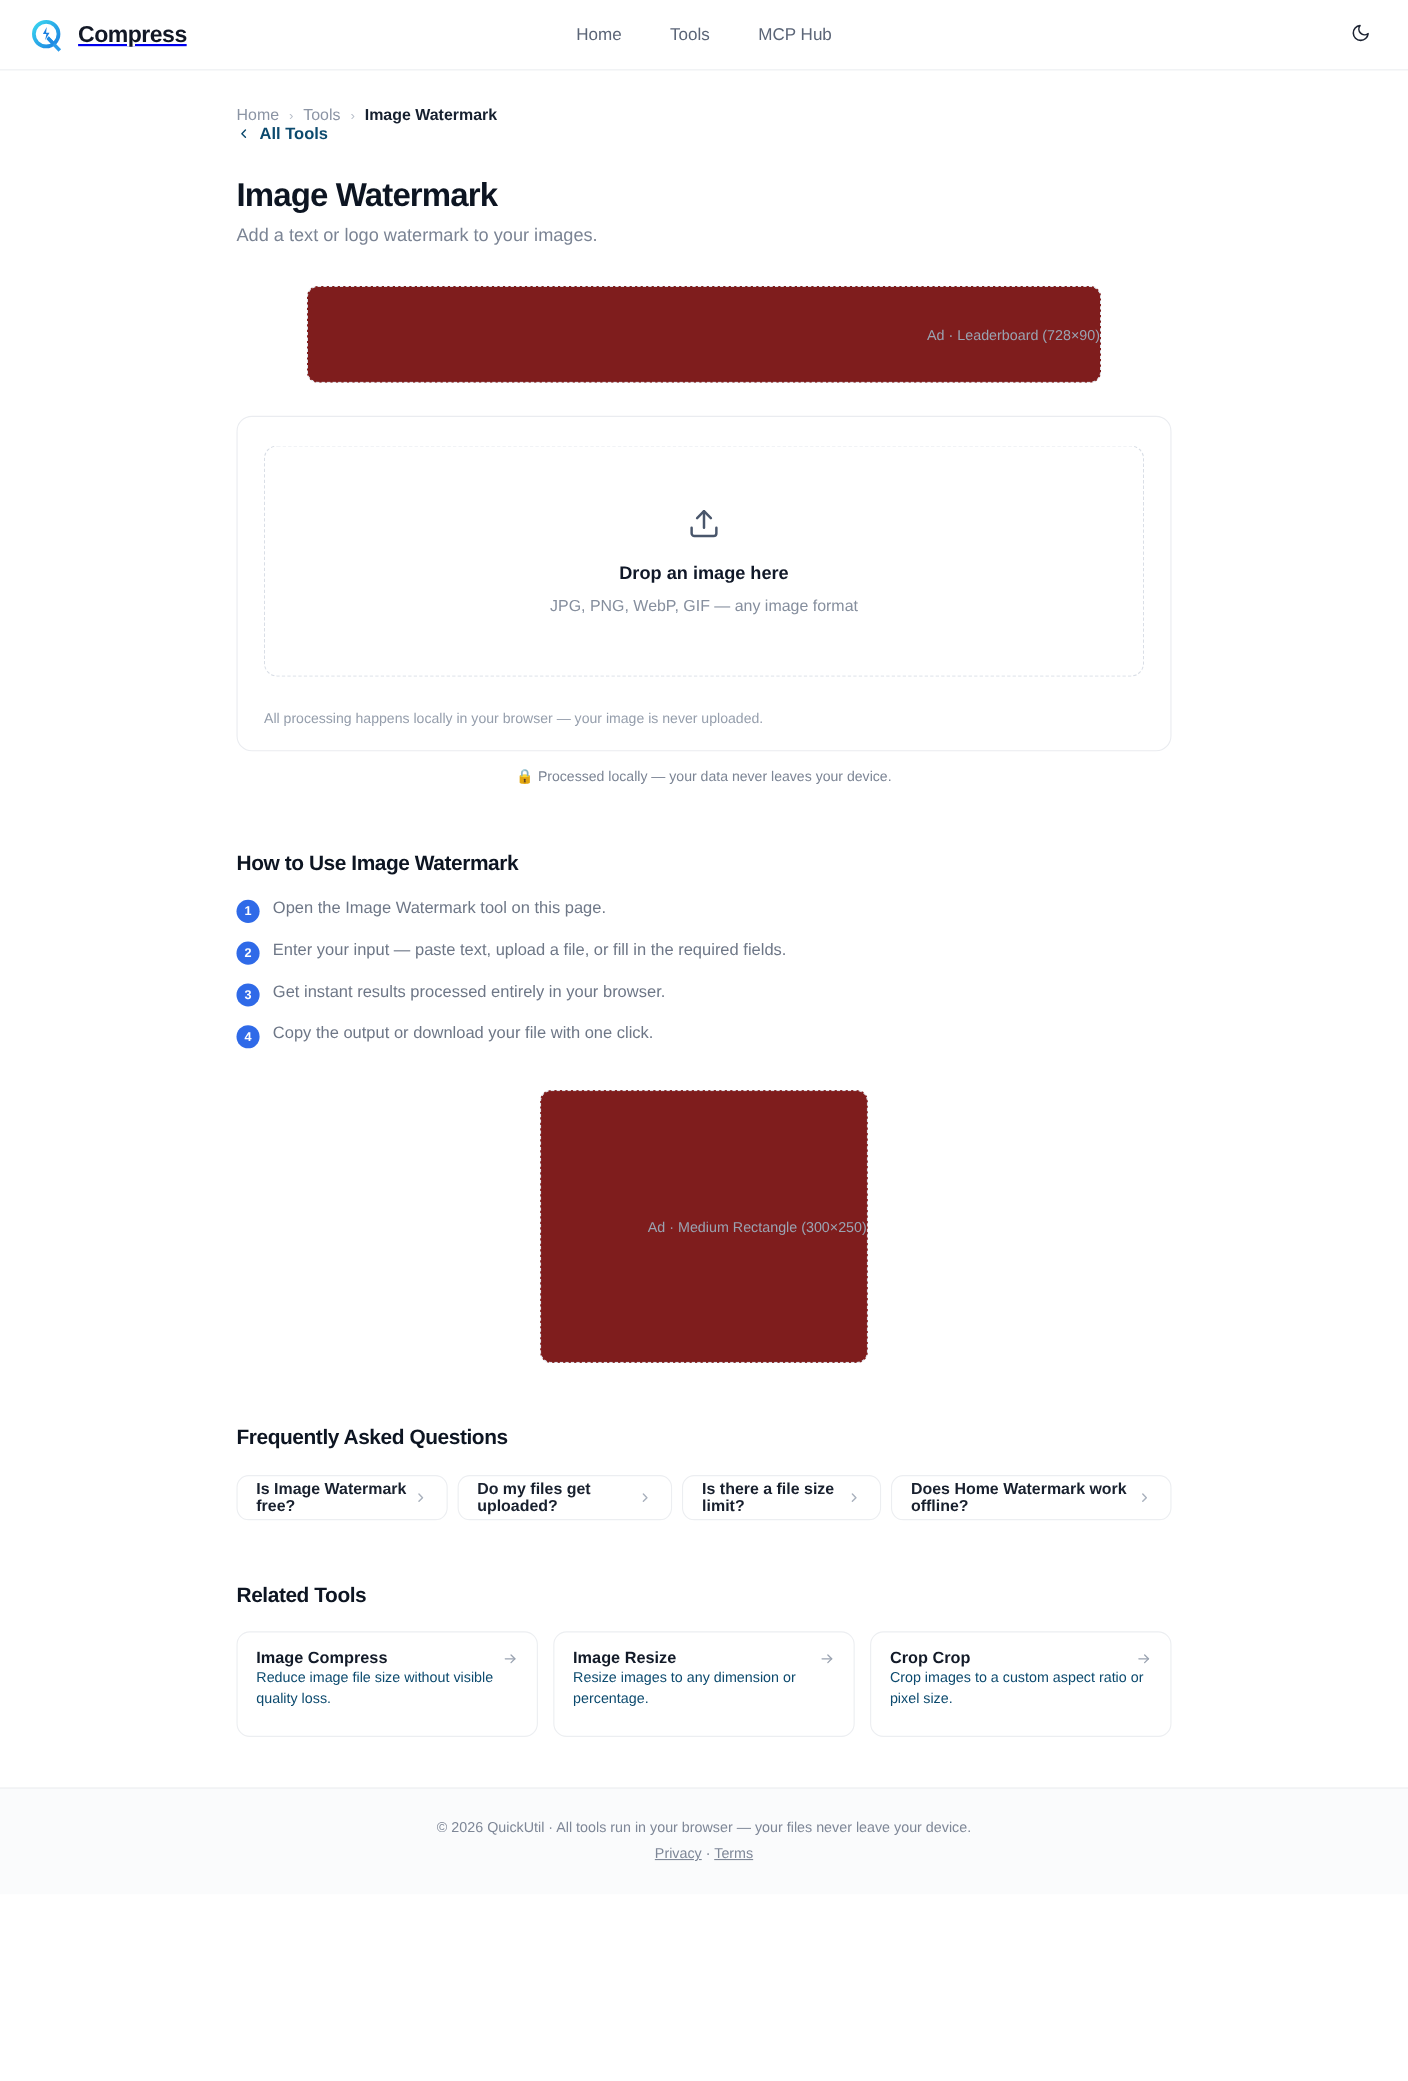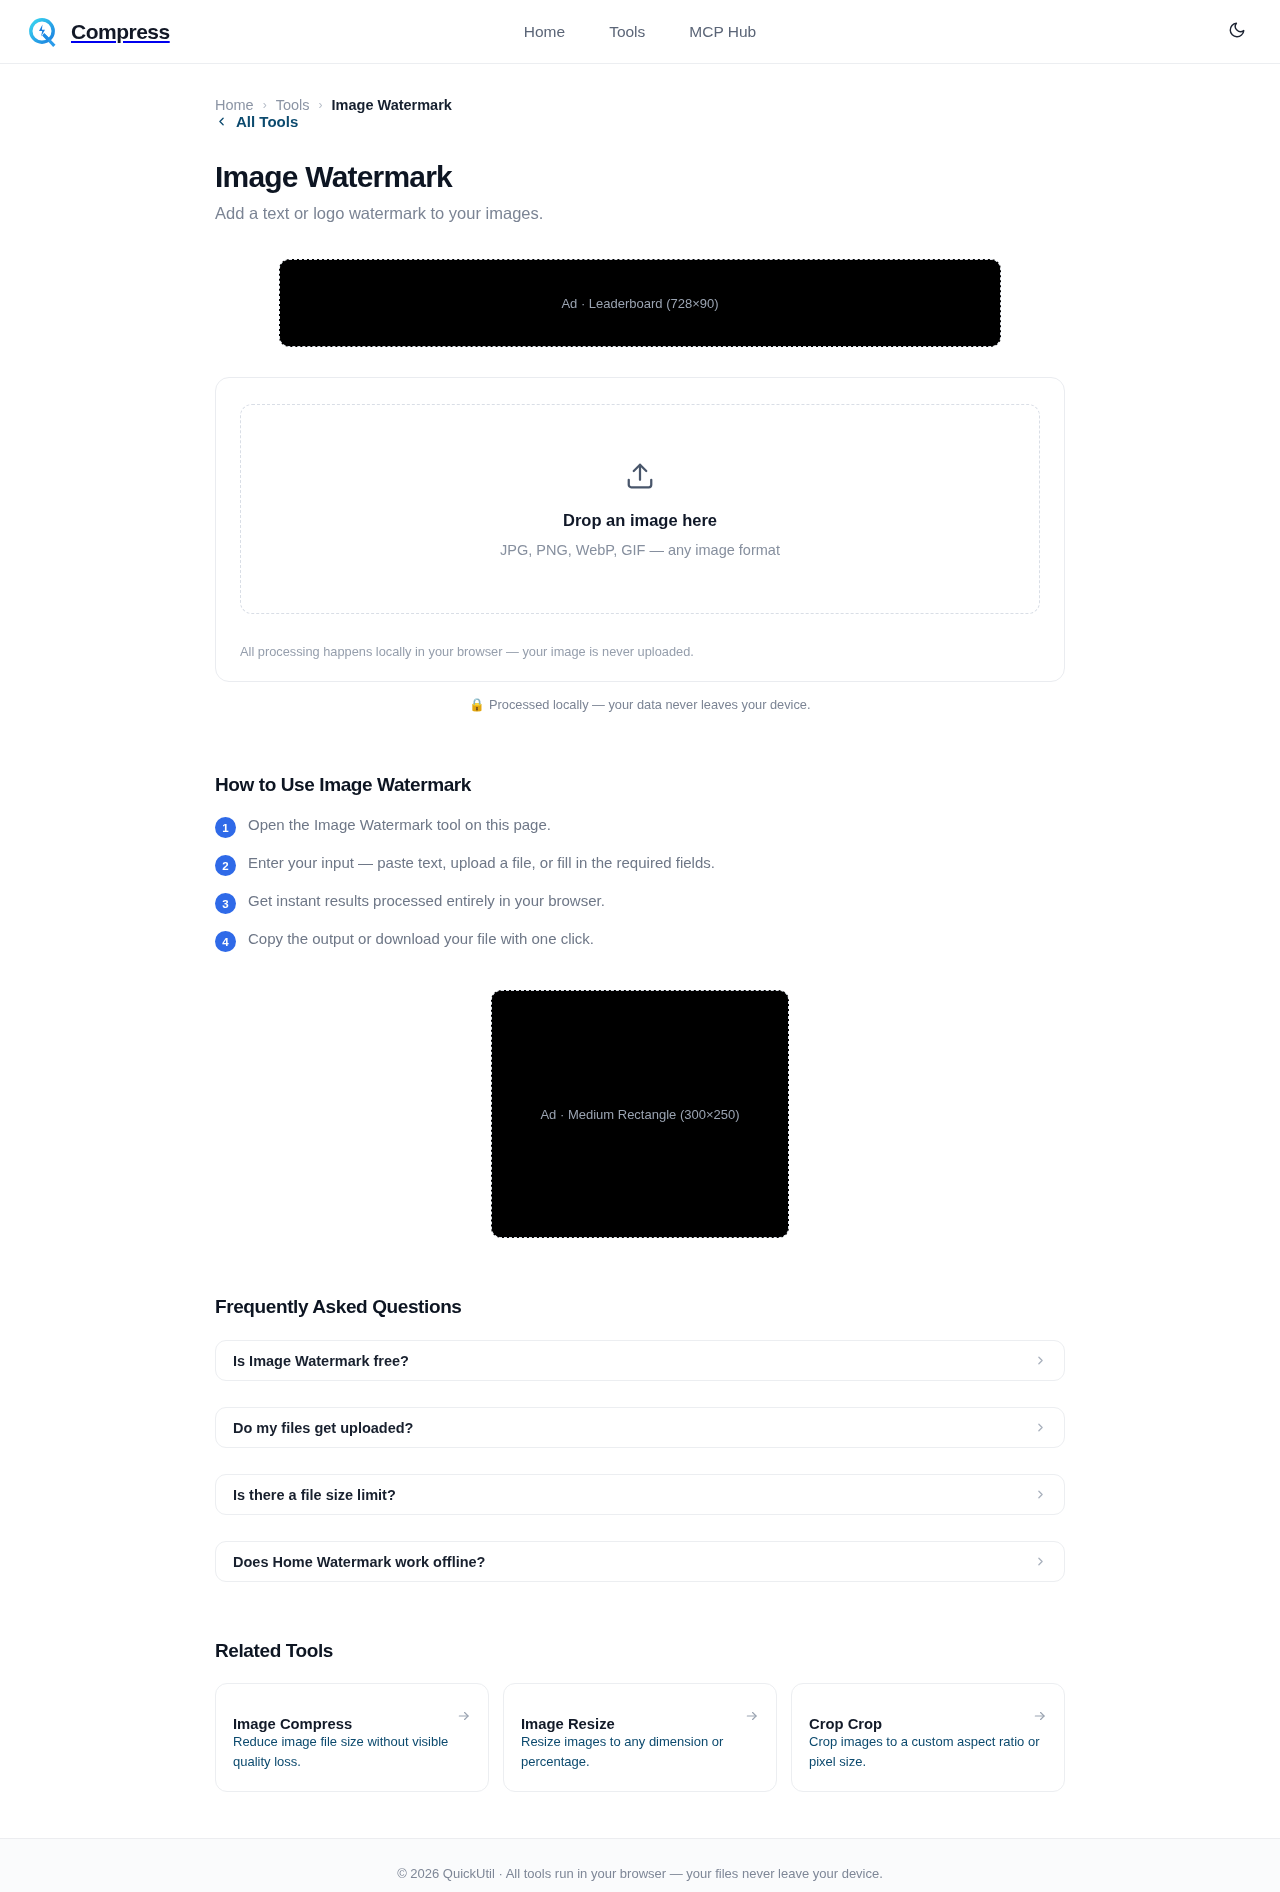--- a/index.html
+++ b/index.html
@@ -96,26 +96,26 @@
   .tool-sub {
     margin-top: 10px;
     font-size: 16.5px;
     color: #7b8494;
   }
 
   
   .ad-slot {
     border: 1px dashed #dfe3e9;
     border-radius: 10px;
-    background: #000000;
+    background: #7f1d1d;
     color: #9aa3b1;
     font-size: 13px;
     display: flex;
     align-items: center;
-    justify-content: center;
+    justify-content: flex-end;
     text-align: center;
   }
   .ad-leaderboard {
     width: 722px;
     height: 88px;
     margin: 36px auto 0;
   }
   .ad-rectangle {
     width: 298px;
     height: 248px;
@@ -183,21 +183,21 @@
     color: #fff;
     font-size: 11.5px;
     font-weight: bold;
     display: flex; align-items: center; justify-content: center;
     margin-top: 1px;
   }
   .step-text { font-size: 15px; color: #6e7787; }
 
   
   .faq { margin-top: 58px; }
-  .faq-list { margin-top: 22px; display: flex; flex-direction: column; gap: 26px; }
+  .faq-list { margin-top: 22px; display: flex; flex-direction: row; gap: 9px; }
   .faq-item {
     border: 1px solid #eceef1;
     border-radius: 11px;
     background: #fff;
     height: 41px;
     display: flex;
     align-items: center;
     justify-content: space-between;
     padding: 0 17px;
     cursor: pointer;
@@ -220,21 +220,21 @@
     padding: 16px 17px 19px;
     min-height: 96px;
     text-decoration: none;
     display: block;
   }
   .rel-head {
     display: flex;
     align-items: center;
     justify-content: space-between;
   }
-  .rel-title { font-size: 14.8px; font-weight: bold; color: #121a28; margin-top: 16px; }
+  .rel-title { font-size: 14.8px; font-weight: bold; color: #121a28; }
   .rel-arrow { color: #9aa3b1; display: flex; }
   .rel-desc {
     margin-top: 10px;
     font-size: 13px;
     color: #0c4a6e;
     line-height: 1.45;
     max-width: 215px;
   }
 
   

